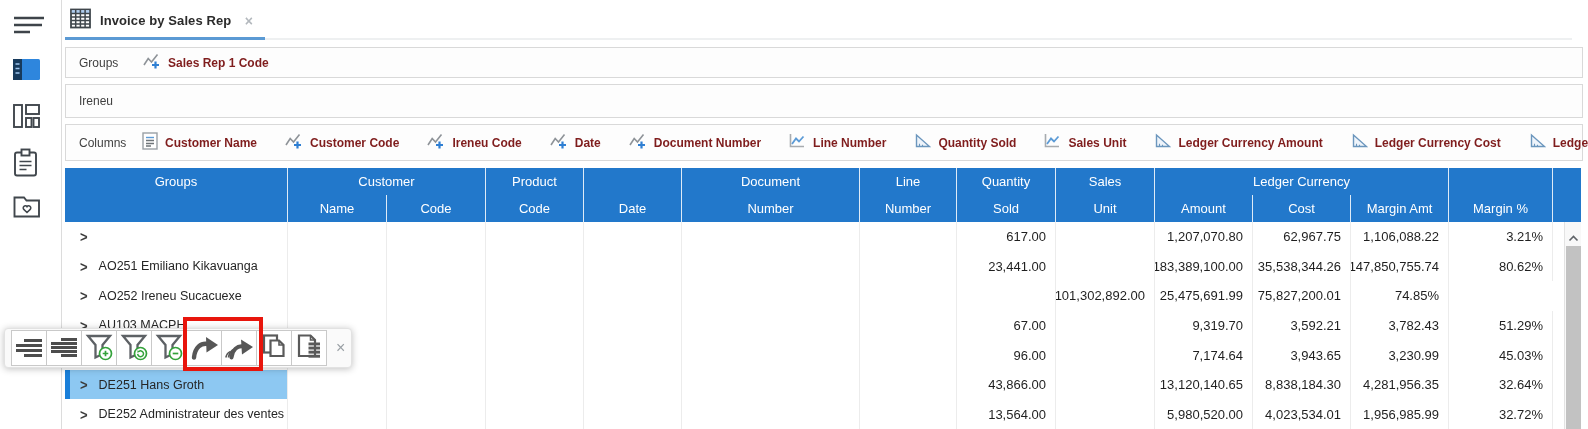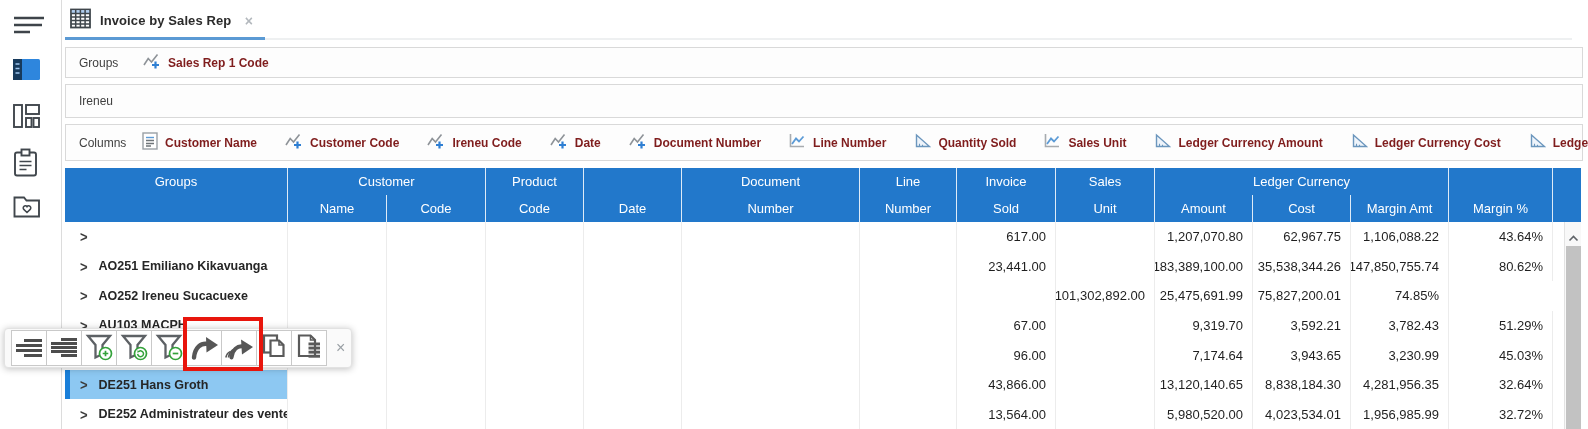--- a/index.html
+++ b/index.html
@@ -37,21 +37,21 @@
         border-right:1px solid rgba(255,255,255,.85); cursor:pointer; white-space:nowrap; }
   .hc.nob { border-right:none; }
   .tbody { position:absolute; left:65px; top:222px; width:1516px; }
   .trow { display:grid; grid-template-columns:223px 99px 99px 98px 98px 178px 97px 99px 99px 98px 98px 98px 104px 28px;
           height:29.57px; background:#fff; }
   .td { border-right:1px solid #ececec; font-size:13px; color:#1f1f1f; display:flex; align-items:center; overflow:hidden; }
   .td.last { border-right:none; }
   .td.num { justify-content:flex-end; padding-right:9px; white-space:nowrap; }
   .td.g { padding-left:15px; gap:11px; cursor:pointer; }
   .chev { font-size:13px; font-weight:700; color:#3c3c3c; transform:scaleY(1.15); }
-  .glabel { font-size:12.5px; font-weight:700; color:#262626; white-space:nowrap; }
+  .glabel { font-size:12.5px; font-weight:400; color:#262626; white-space:nowrap; }
   .trow.selected .td.g { background:#8dc8f2; box-shadow:inset 5px 0 0 #1a7fd9; }
   
   .vscroll { position:absolute; top:222px; right:7px; bottom:0; width:17px; background:#f8f8f8; border-left:1px solid #e3e3e3; z-index:4; }
   .vscroll .arrow { position:absolute; top:6px; left:3px; cursor:pointer; }
   .vscroll .thumb { position:absolute; top:24px; left:1px; width:15px; bottom:0; background:#c2c2c2; cursor:grab; }
   
   .float-toolbar {
     position:absolute; left:4px; top:328px; width:348px; height:40px; z-index:50;
     background:#fafafa; border:1px solid #e2e2e2; border-radius:4px;
     box-shadow:0 1px 7px rgba(0,0,0,.25); display:flex; align-items:center; padding-left:6px;
@@ -225,21 +225,21 @@
   </div>
 
   <div class="grid-wrap">
     <div class="thead">
       <div class="hc" style="grid-row:1;grid-column:1">Groups</div>
       <div class="hc" style="grid-row:1;grid-column:2/4">Customer</div>
       <div class="hc" style="grid-row:1;grid-column:4">Product</div>
       <div class="hc" style="grid-row:1;grid-column:5"></div>
       <div class="hc" style="grid-row:1;grid-column:6">Document</div>
       <div class="hc" style="grid-row:1;grid-column:7">Line</div>
-      <div class="hc" style="grid-row:1;grid-column:8">Invoice</div>
+      <div class="hc" style="grid-row:1;grid-column:8">Quantity</div>
       <div class="hc" style="grid-row:1;grid-column:9">Sales</div>
       <div class="hc" style="grid-row:1;grid-column:10/13">Ledger Currency</div>
       <div class="hc" style="grid-row:1;grid-column:13"></div>
       <div class="hc nob" style="grid-row:1/3;grid-column:14"></div>
       <div class="hc" style="grid-row:2;grid-column:1"></div>
       <div class="hc" style="grid-row:2;grid-column:2">Name</div>
       <div class="hc" style="grid-row:2;grid-column:3">Code</div>
       <div class="hc" style="grid-row:2;grid-column:4">Code</div>
       <div class="hc" style="grid-row:2;grid-column:5">Date</div>
       <div class="hc" style="grid-row:2;grid-column:6">Number</div>
@@ -264,21 +264,21 @@
         <div class="td"></div>
         <div class="td"></div>
         <div class="td"></div>
         <div class="td"></div>
         <div class="td"></div>
       <div class="td num">617.00</div>
       <div class="td"></div>
       <div class="td num">1,207,070.80</div>
       <div class="td num">62,967.75</div>
       <div class="td num">1,106,088.22</div>
-      <div class="td num">43.64%</div>
+      <div class="td num">3.21%</div>
       <div class="td last"></div>
     </div>
 
     <div class="trow">
       <div class="td g">
           <span class="chev">&gt;</span>
           <span class="glabel">AO251 Emiliano Kikavuanga</span>
         </div>
       <div class="td"></div>
         <div class="td"></div>

